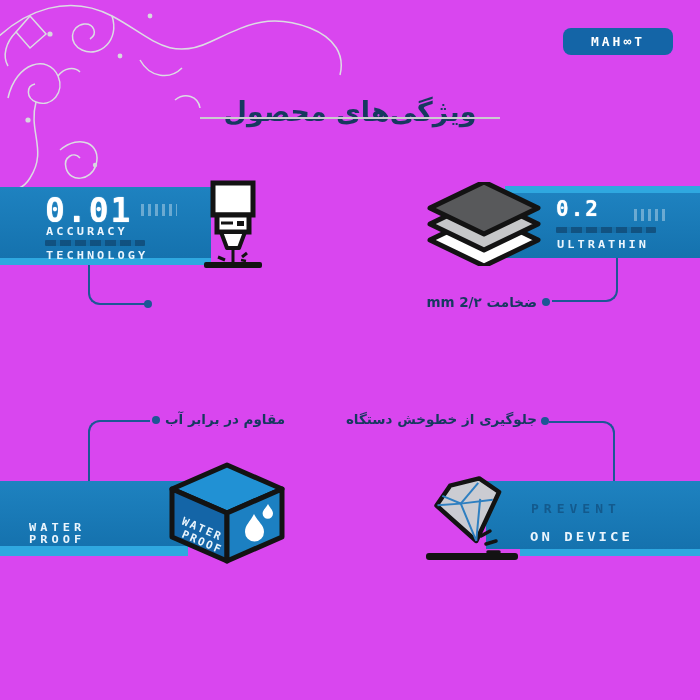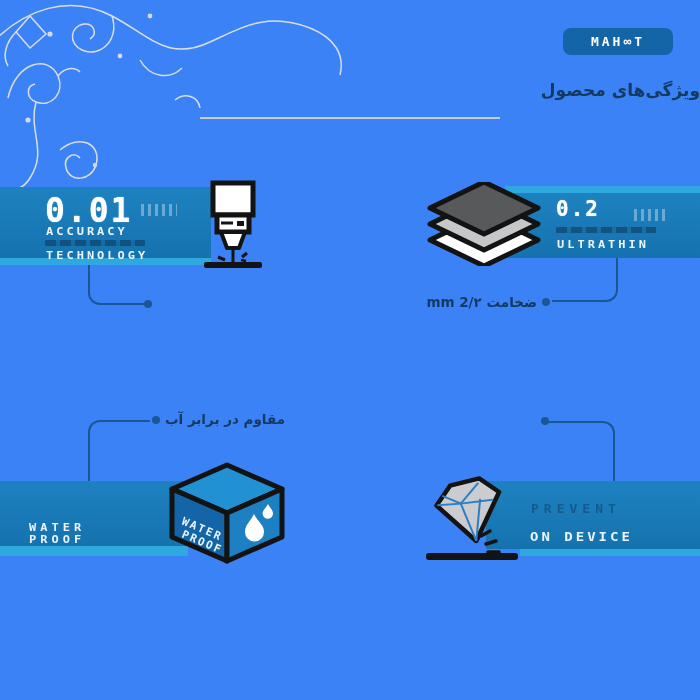--- a/index.html
+++ b/index.html
@@ -1,33 +1,33 @@
 <!DOCTYPE html>
 <html><head>
 <meta charset="utf-8">
 <style>
   * { margin:0; padding:0; box-sizing:border-box; }
   html,body { background:#fff; }
   .stage {
-    position:relative; width:700px; height:700px; background:#3b82f6;
+    position:relative; width:700px; height:700px; background:#d946ef;
     overflow:hidden; font-family:"DejaVu Sans", sans-serif;
   }
 
   
   .badge {
     position:absolute; left:563px; top:28px; width:110px; height:27px;
     background:#1465A7; border-radius:8px; display:flex; align-items:center; justify-content:center;
   }
   .badge span {
     color:#fff; font-family:"DejaVu Sans Mono", monospace; font-weight:bold;
     font-size:13px; letter-spacing:3px;
   }
   .title {
-    position:absolute; left:0; top:80px; width:700px; text-align:right;
-    color:#16395F; font-size:17px; font-weight:bold; direction:rtl;
+    position:absolute; left:0; top:96px; width:700px; text-align:center;
+    color:#16395F; font-size:27px; font-weight:bold; direction:rtl;
   }
   .divider { position:absolute; left:200px; top:117px; width:300px; height:2px; background:#cbcbd0; }
 
   
   .banner { position:absolute; background:linear-gradient(180deg,#1E82C0,#1572AE); }
   .strip  { position:absolute; background:#2FA8E0; }
   .big-num {
     position:absolute; color:#fff; font-family:"DejaVu Sans Mono", monospace;
     font-weight:bold; letter-spacing:2px; text-shadow:0 0 1px #cfeaff;
   }
@@ -146,20 +146,21 @@
   <svg class="icon" style="left:168px;top:462px" width="118" height="104" viewBox="0 0 118 104">
     <path d="M59,3 L114,27 L59,51 L4,27 Z" fill="#2191D4" stroke="#131313" stroke-width="5" stroke-linejoin="round"></path>
     <path d="M4,27 L59,51 L59,99 L4,75 Z" fill="#1465A7" stroke="#131313" stroke-width="5" stroke-linejoin="round"></path>
     <path d="M114,27 L59,51 L59,99 L114,75 Z" fill="#1C80C2" stroke="#131313" stroke-width="5" stroke-linejoin="round"></path>
     <text x="13" y="62" transform="rotate(23 13 62)" fill="#eaf5fd" font-family="DejaVu Sans Mono, monospace" font-weight="bold" font-size="11" letter-spacing="2">WATER</text>
     <text x="13" y="75" transform="rotate(23 13 75)" fill="#eaf5fd" font-family="DejaVu Sans Mono, monospace" font-weight="bold" font-size="11" letter-spacing="2">PROOF</text>
     <path d="M86,52 C90,60 96,63 96,70 A9.5,9.5 0 1,1 77,70 C77,63 82,60 86,52 Z" fill="#fff"></path>
     <path d="M100,42 C102,46 105,48 105,51.5 A5.2,5.2 0 1,1 94.6,51.5 C94.6,48 98,46 100,42 Z" fill="#fff"></path>
   </svg>
 
+  <div class="caption" style="right:163px;top:411px">جلوگیری از خطوخش دستگاه</div>
   <div class="dot" style="left:541px;top:417px"></div>
   <div class="conn tr" style="left:549px;top:421px;width:66px;height:60px"></div>
 
   <div class="banner" style="left:486px;top:481px;width:214px;height:68px"></div>
   <div class="strip" style="left:520px;top:549px;width:180px;height:7px"></div>
   <div class="ghost-word" style="left:531px;top:501px">PREVENT</div>
   <div class="tech-label" style="left:530px;top:528px;font-size:14px">ON DEVICE</div>
 
   <svg class="icon" style="left:424px;top:476px" width="100" height="86" viewBox="0 0 100 86">
     <g transform="rotate(-14 45 40)">

